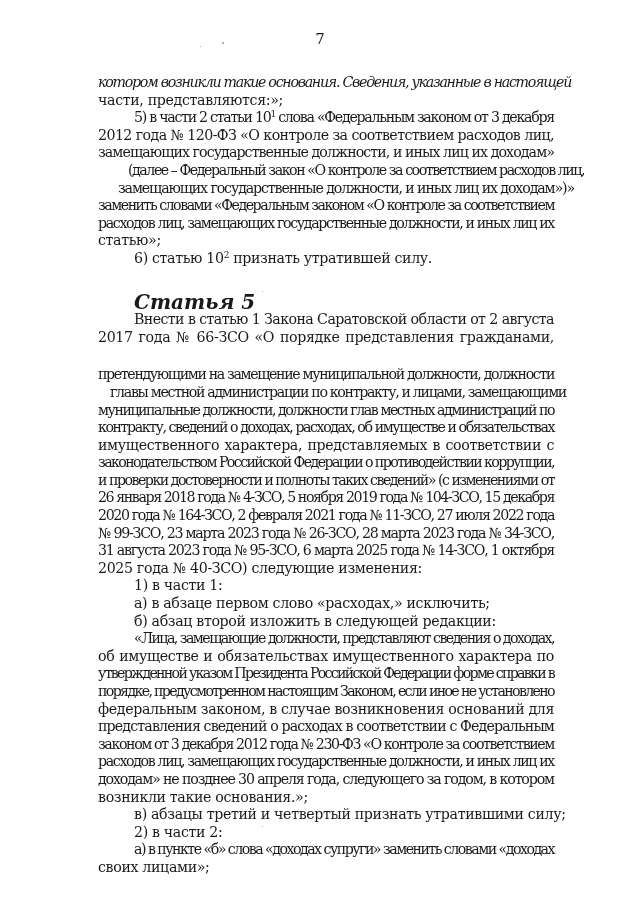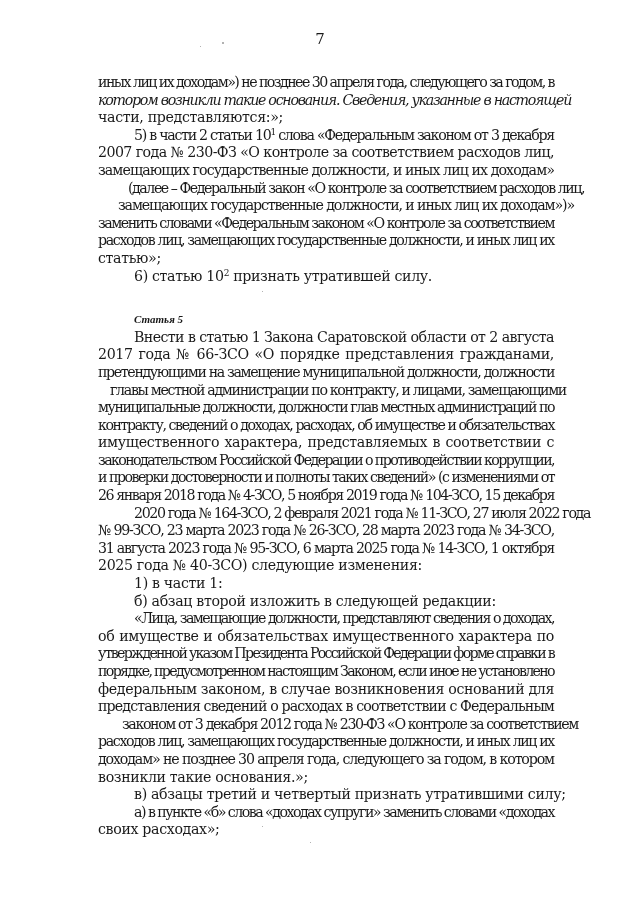--- a/index.html
+++ b/index.html
@@ -6,87 +6,88 @@
   body { width: 640px; height: 905px; position: relative; overflow: hidden;
          font-family: "DejaVu Serif", "Liberation Serif", serif; color: #1a1a1a; }
   .page-number { position: absolute; top: 30px; left: 0; width: 640px; text-align: center;
                  font-size: 15px; }
   .body { position: absolute; left: 98px; top: 74px; width: 456px; }
   .line { font-size: 14.2px; height: 17.6px; line-height: 17.6px; white-space: nowrap;
           text-align: justify; text-align-last: justify; overflow: visible; letter-spacing: -0.35px; }
   .line.last { text-align-last: left; }
   .line.indent { padding-left: 36px; }
   .gap { height: 26px; }
-  .heading { font-weight: bold; font-style: italic; font-size: 11px; height: 17.6px;
-             line-height: 17.6px; padding-left: 36px; font-family: Liberation Serif, serif; }
+  .heading { font-weight: bold; font-style: italic; font-size: 20px; height: 17.6px;
+             line-height: 17.6px; padding-left: 36px; }
   sup { font-size: 9px; line-height: 0; vertical-align: 5px; }
   .speck { position: absolute; width: 2px; height: 2px; background: #999; border-radius: 1px; }
 </style>
 </head>
 <body>
 
 <div class="page-number">7</div>
 
 <div class="body" id="doc-body">
     <div class="paragraph">
-      <div class="line" style="letter-spacing: -1.55819px;">иных лиц их доходам») не позднее 30 апреля года, следующего за годом, в</div>
       <div class="line" style="letter-spacing: -1.26659px; font-style: italic;">котором возникли такие основания. Сведения, указанные в настоящей</div>
       <div class="line last">части, представляются:»;</div>
     </div>
     <div class="paragraph">
       <div class="line indent" style="letter-spacing: -1.27684px;"><span>5) в части 2 статьи 10</span><sup>1</sup><span> слова «Федеральным законом от 3 декабря</span></div>
-      <div class="line" style="letter-spacing: -0.577203px;">2007 года № 230-ФЗ «О контроле за соответствием расходов лиц,</div>
+      <div class="line" style="letter-spacing: -0.577203px;">2012 года № 120-ФЗ «О контроле за соответствием расходов лиц,</div>
       <div class="line" style="letter-spacing: -0.928646px;">замещающих государственные должности, и иных лиц их доходам»</div>
       <div class="line" style="letter-spacing: -1.45643px; margin-left: 30px;">(далее – Федеральный закон «О контроле за соответствием расходов лиц,</div>
       <div class="line" style="letter-spacing: -1.12797px; margin-left: 20px;">замещающих государственные должности, и иных лиц их доходам»)»</div>
       <div class="line" style="letter-spacing: -1.49773px;">заменить словами «Федеральным законом «О контроле за соответствием</div>
       <div class="line" style="letter-spacing: -1.36755px;">расходов лиц, замещающих государственные должности, и иных лиц их</div>
       <div class="line last">статью»;</div>
     </div>
     <div class="paragraph">
       <div class="line indent last"><span>6) статью 10</span><sup>2</sup><span> признать утратившей силу.</span></div>
     </div>
     <div class="gap"></div>
     <div class="heading">Статья 5</div>
     <div class="paragraph">
       <div class="line indent" style="letter-spacing: -0.590954px;">Внести в статью 1 Закона Саратовской области от 2 августа</div>
       <div class="line">2017 года № 66-ЗСО «О порядке представления гражданами,</div>
-      <div class="line" style="letter-spacing: -1.35845px;">претендующими на замещение муниципальной должности, должности</div>
+      <div class="line" style="letter-spacing: -1.35845px; margin-top: 20px;">претендующими на замещение муниципальной должности, должности</div>
       <div class="line" style="letter-spacing: -1.32545px; margin-left: 12px;">главы местной администрации по контракту, и лицами, замещающими</div>
       <div class="line" style="letter-spacing: -1.4728px;">муниципальные должности, должности глав местных администраций по</div>
       <div class="line" style="letter-spacing: -1.43058px;">контракту, сведений о доходах, расходах, об имуществе и обязательствах</div>
       <div class="line">имущественного характера, представляемых в соответствии с</div>
       <div class="line" style="letter-spacing: -1.59604px;">законодательством Российской Федерации о противодействии коррупции,</div>
       <div class="line" style="letter-spacing: -1.51016px;">и проверки достоверности и полноты таких сведений» (с изменениями от</div>
       <div class="line" style="letter-spacing: -1.41997px;">26 января 2018 года № 4-ЗСО, 5 ноября 2019 года № 104-ЗСО, 15 декабря</div>
-      <div class="line" style="letter-spacing: -1.37574px; margin-left: 36px;">2020 года № 164-ЗСО, 2 февраля 2021 года № 11-ЗСО, 27 июля 2022 года</div>
+      <div class="line" style="letter-spacing: -1.37574px;">2020 года № 164-ЗСО, 2 февраля 2021 года № 11-ЗСО, 27 июля 2022 года</div>
       <div class="line" style="letter-spacing: -1.24459px;">№ 99-ЗСО, 23 марта 2023 года № 26-ЗСО, 28 марта 2023 года № 34-ЗСО,</div>
       <div class="line" style="letter-spacing: -1.23028px;">31 августа 2023 года № 95-ЗСО, 6 марта 2025 года № 14-ЗСО, 1 октября</div>
       <div class="line last">2025 года № 40-ЗСО) следующие изменения:</div>
     </div>
     <div class="paragraph">
       <div class="line indent last">1) в части 1:</div>
+      <div class="line indent last">а) в абзаце первом слово «расходах,» исключить;</div>
       <div class="line indent last">б) абзац второй изложить в следующей редакции:</div>
     </div>
     <div class="paragraph">
       <div class="line indent" style="letter-spacing: -1.54698px;">«Лица, замещающие должности, представляют сведения о доходах,</div>
       <div class="line">об имуществе и обязательствах имущественного характера по</div>
       <div class="line" style="letter-spacing: -1.7201px;">утвержденной указом Президента Российской Федерации форме справки в</div>
       <div class="line" style="letter-spacing: -1.66342px;">порядке, предусмотренном настоящим Законом, если иное не установлено</div>
       <div class="line" style="letter-spacing: -0.363706px;">федеральным законом, в случае возникновения оснований для</div>
       <div class="line" style="letter-spacing: -0.862097px;">представления сведений о расходах в соответствии с Федеральным</div>
-      <div class="line" style="letter-spacing: -1.38125px; margin-left: 24px;">законом от 3 декабря 2012 года № 230-ФЗ «О контроле за соответствием</div>
+      <div class="line" style="letter-spacing: -1.38125px;">законом от 3 декабря 2012 года № 230-ФЗ «О контроле за соответствием</div>
       <div class="line" style="letter-spacing: -1.36755px;">расходов лиц, замещающих государственные должности, и иных лиц их</div>
       <div class="line" style="letter-spacing: -1.14072px;">доходам» не позднее 30 апреля года, следующего за годом, в котором</div>
       <div class="line last">возникли такие основания.»;</div>
     </div>
     <div class="paragraph">
       <div class="line indent last">в) абзацы третий и четвертый признать утратившими силу;</div>
+      <div class="line indent last">2) в части 2:</div>
       <div class="line indent" style="letter-spacing: -1.53053px;">а) в пункте «б» слова «доходах супруги» заменить словами «доходах</div>
-      <div class="line last">своих расходах»;</div>
+      <div class="line last">своих лицами»;</div>
     </div>
   </div>
 
 <div class="speck" style="left:222px;top:42px;"></div>
 <div class="speck" style="left:200px;top:46px;width:1px;height:1px;"></div>
 <div class="speck" style="left:262px;top:291px;width:1px;height:1px;"></div>
 <div class="speck" style="left:262px;top:826px;width:1px;height:1px;"></div>
 <div class="speck" style="left:310px;top:842px;width:1px;height:1px;"></div>
 
 </body></html>

